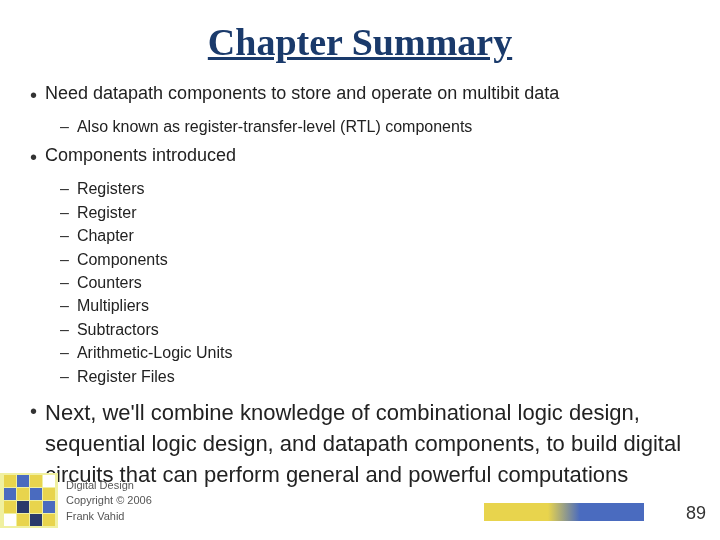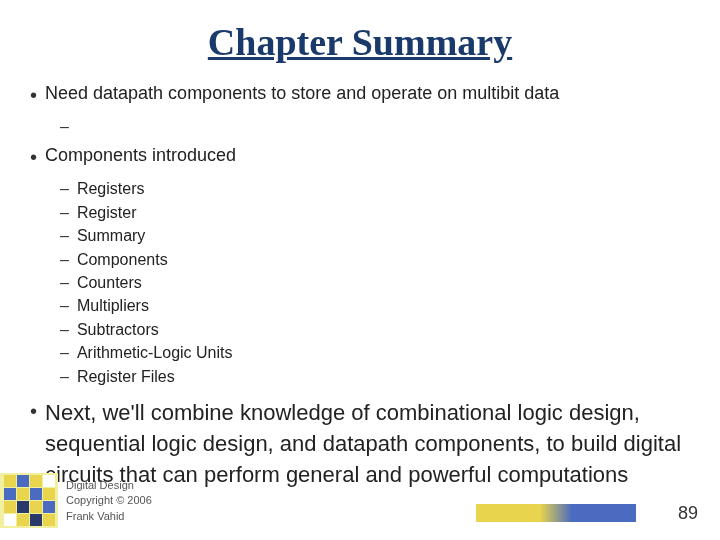--- a/index.html
+++ b/index.html
@@ -139,22 +139,21 @@
     .footer-text {
       font-size: 11px;
       color: #555;
       padding: 4px 8px;
       line-height: 1.4;
     }
 
     .footer-right {
       margin-left: auto;
       display: flex;
-      align-items: flex-end;
-      padding-right: 12px;
+      padding-right: 4px;
       gap: 32px;
     }
 
     .footer-bar {
       height: 18px;
       width: 160px;
       background: linear-gradient(to right, #e8d44d 40%, #4a6bbf 60%);
       margin-bottom: 6px;
     }
 
@@ -171,41 +170,42 @@
 
   <div class="title">Chapter Summary</div>
 
   <div class="bullet-main">
     <span class="bullet-dot">•</span>
     <span class="bullet-text">Need datapath components to store and operate on multibit data</span>
   </div>
 
   <div class="sub-bullet">
     <span class="sub-dash">–</span>
+    <span class="sub-text">Also known as register-transfer-level (RTL) components</span>
   </div>
 
   <div class="components-section">
     <div class="bullet-main">
       <span class="bullet-dot">•</span>
       <span class="bullet-text">Components introduced</span>
     </div>
 
     <div class="components-list">
 
     <div class="comp-item">
           <span class="sub-dash">–</span>
           <span class="sub-text">Registers</span>
         </div>
         <div class="comp-item">
           <span class="sub-dash">–</span>
           <span class="sub-text">Register</span>
         </div>
         <div class="comp-item">
           <span class="sub-dash">–</span>
-          <span class="sub-text">Summary</span>
+          <span class="sub-text">Chapter</span>
         </div>
         <div class="comp-item">
           <span class="sub-dash">–</span>
           <span class="sub-text">Components</span>
         </div>
         <div class="comp-item">
           <span class="sub-dash">–</span>
           <span class="sub-text">Counters</span>
         </div>
         <div class="comp-item">

